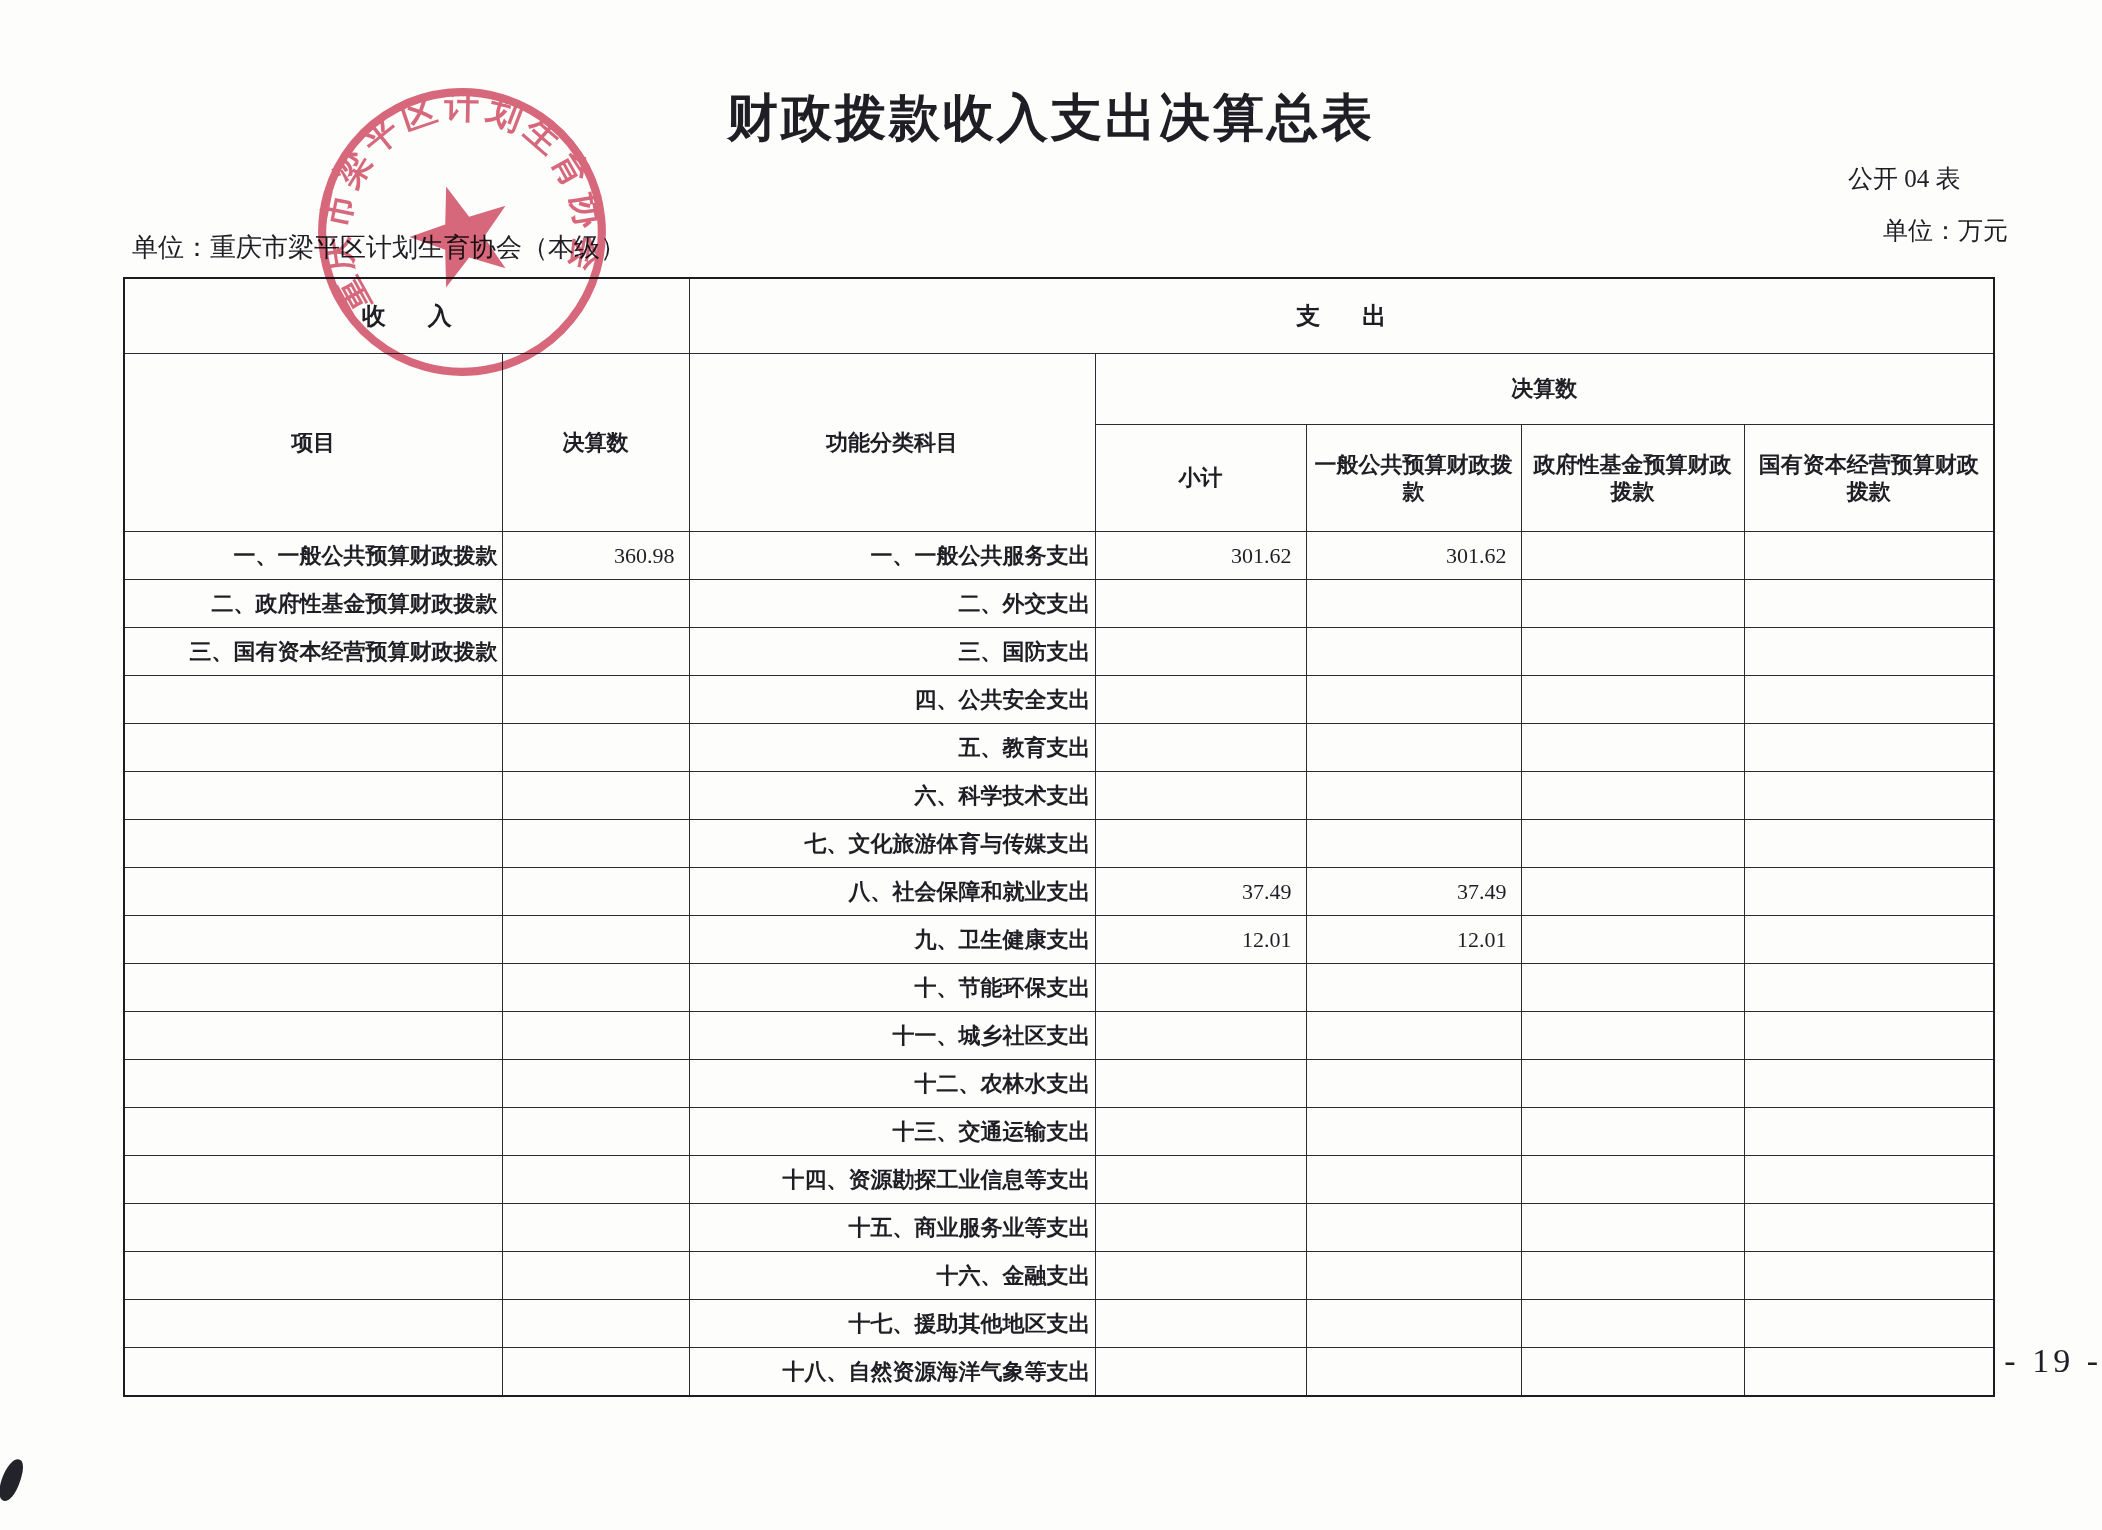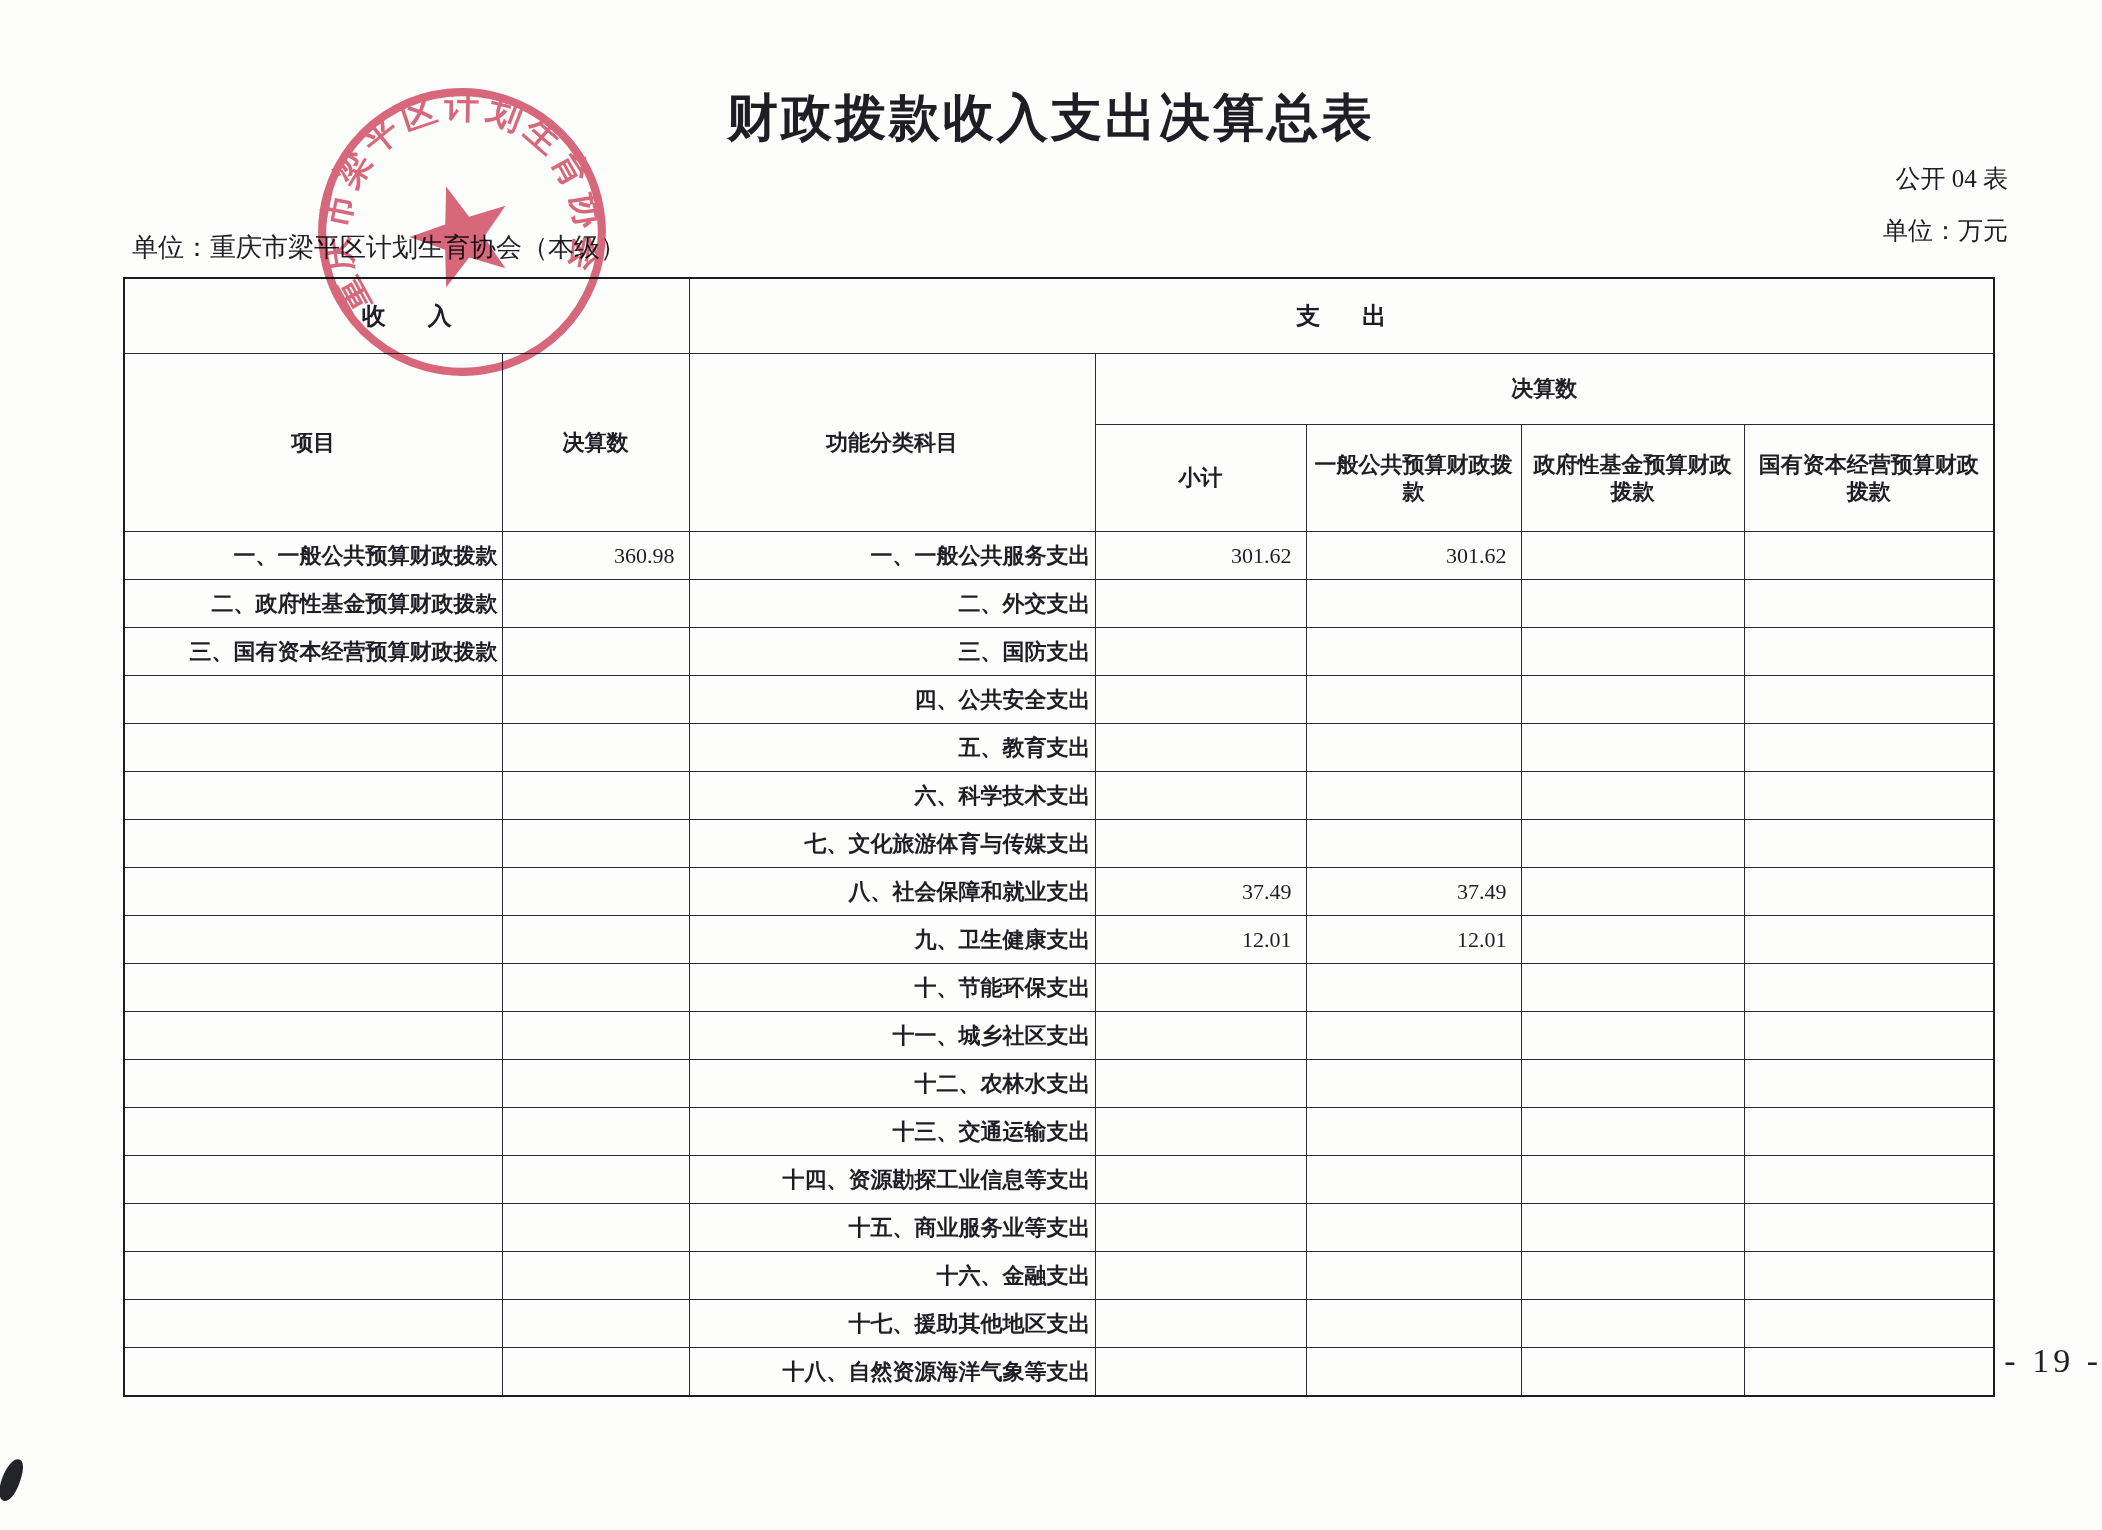--- a/index.html
+++ b/index.html
@@ -8,21 +8,21 @@
     background:#fdfdfc;
     font-family:"Liberation Serif","DejaVu Serif",serif;
     color:#1e1e24;overflow:hidden;
   }
   .page-title{
     position:absolute;top:84px;left:0;width:100%;
     text-align:center;font-size:51px;font-weight:bold;letter-spacing:3px;
   }
   .table-code{
     position:absolute;top:162px;left:1848px;width:160px;
-    font-size:25px;text-align:right;white-space:nowrap;
+    font-size:25px;text-align:left;white-space:nowrap;
   }
   .unit-right{
     position:absolute;top:214px;left:1838px;width:170px;
     font-size:25px;text-align:right;white-space:nowrap;
   }
   .unit-left{
     position:absolute;top:230px;left:132px;
     font-size:26px;white-space:nowrap;
   }
   table.budget{

